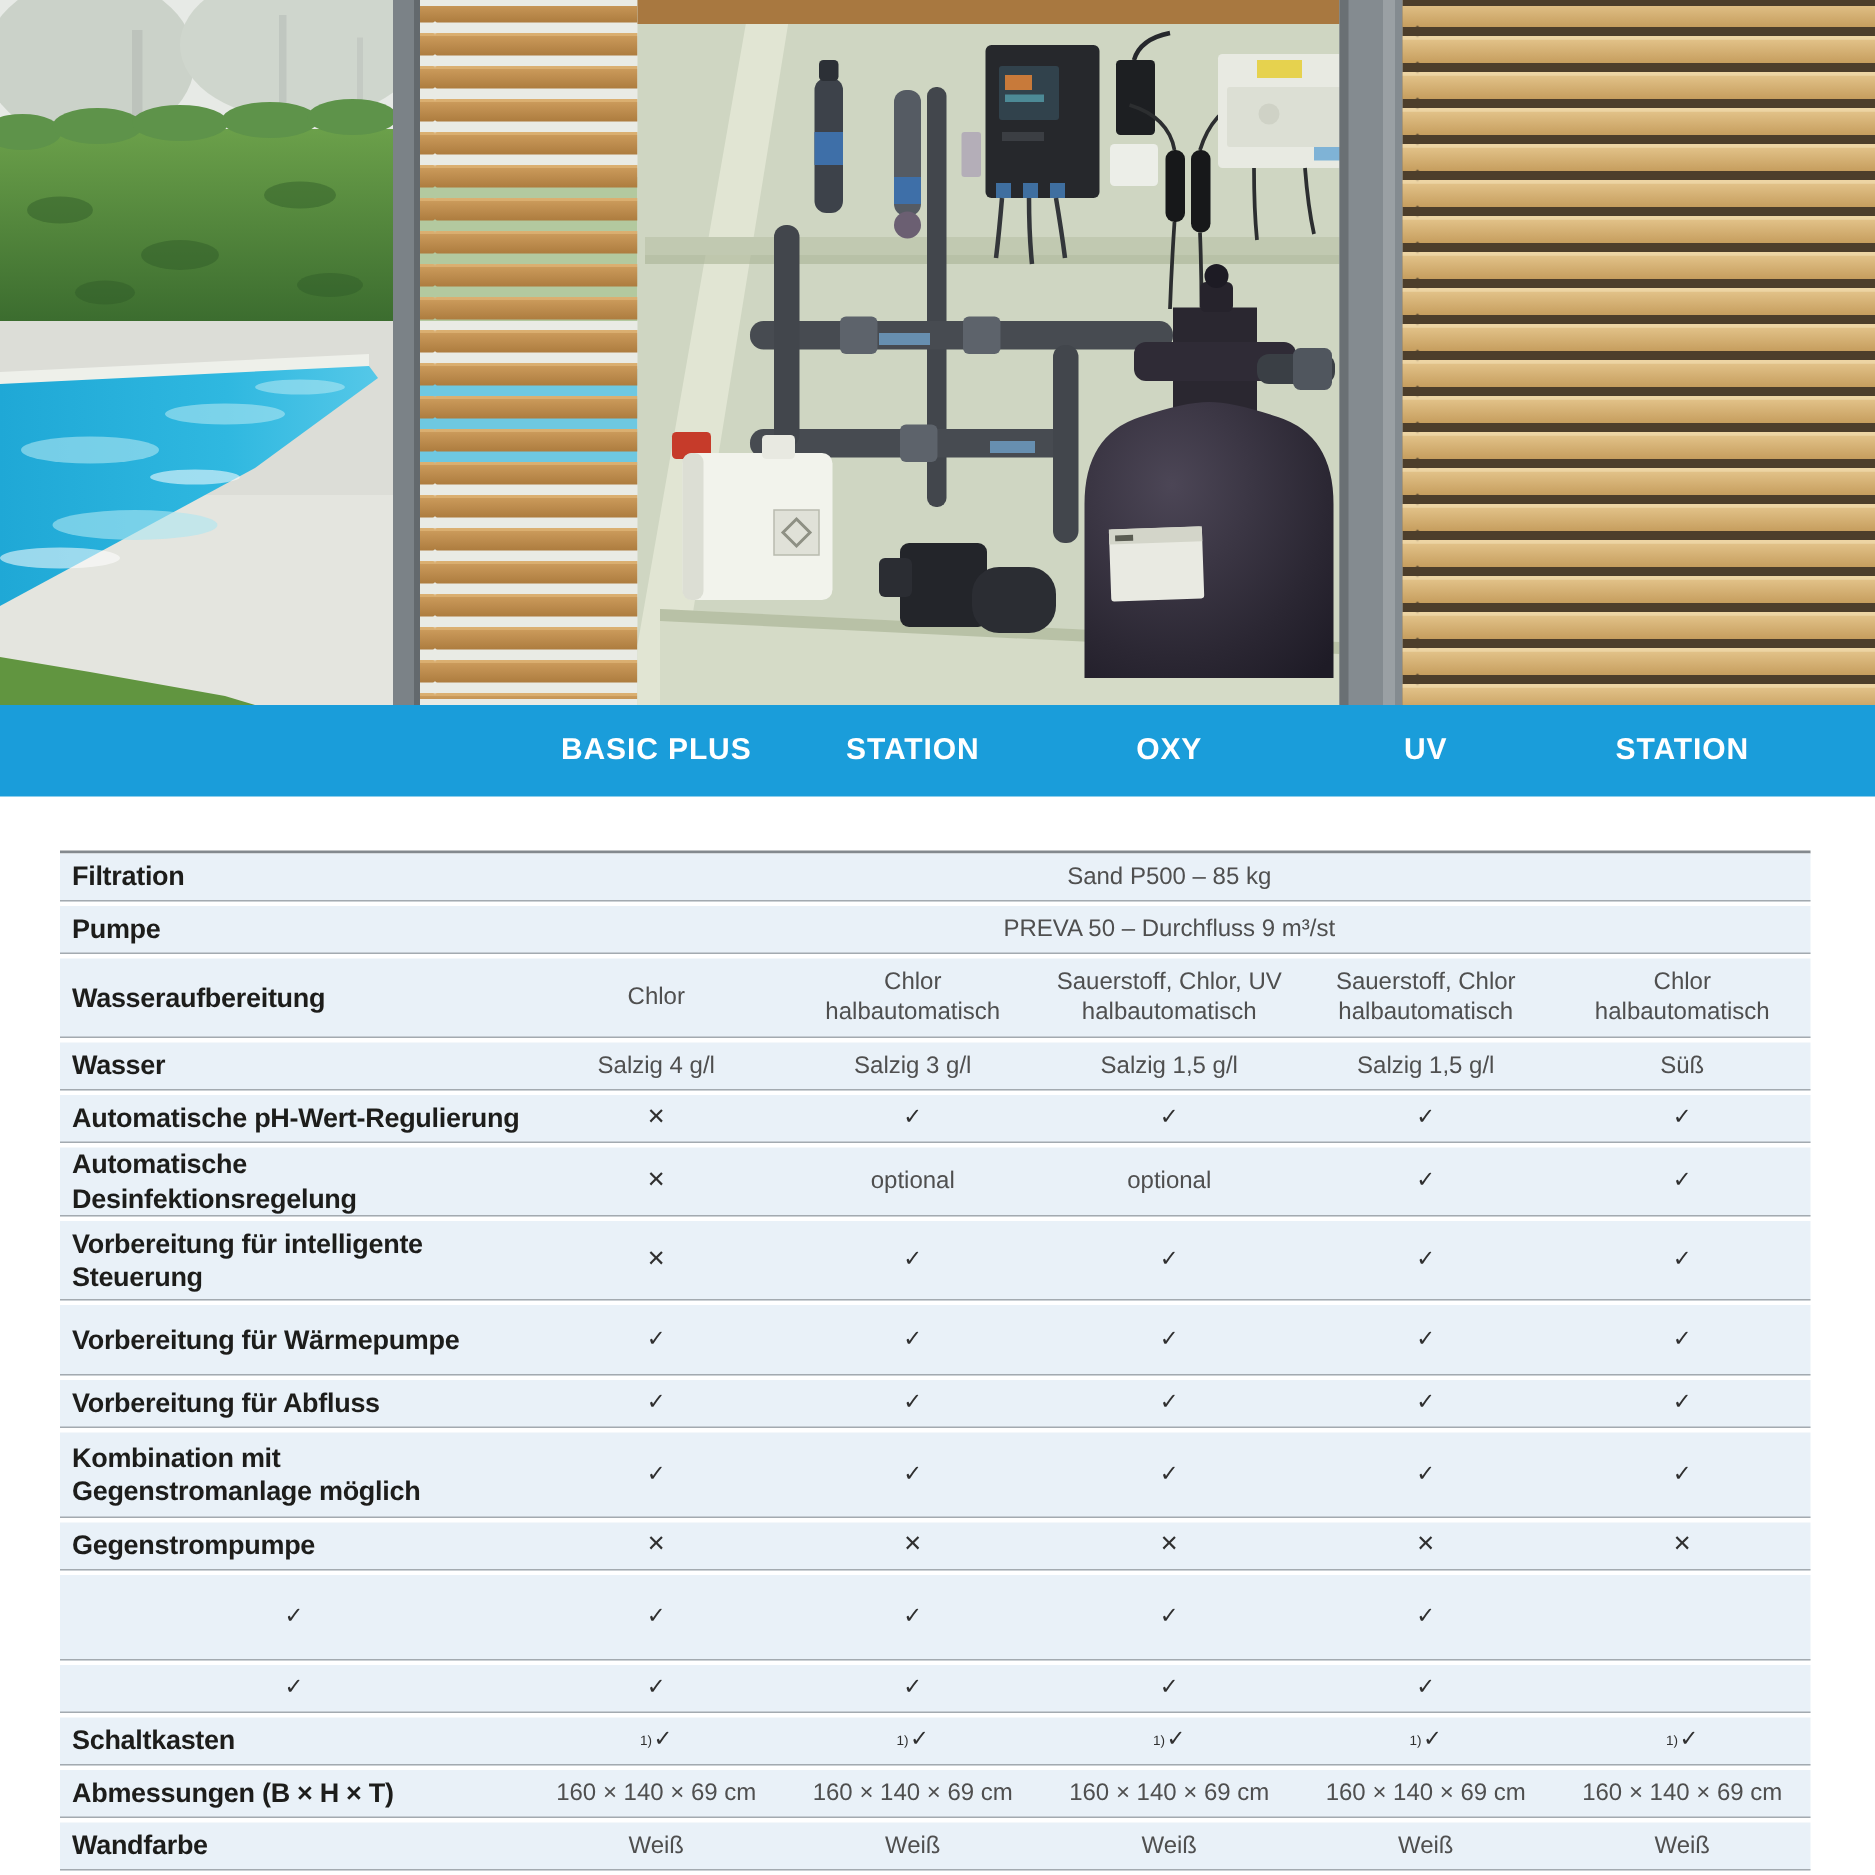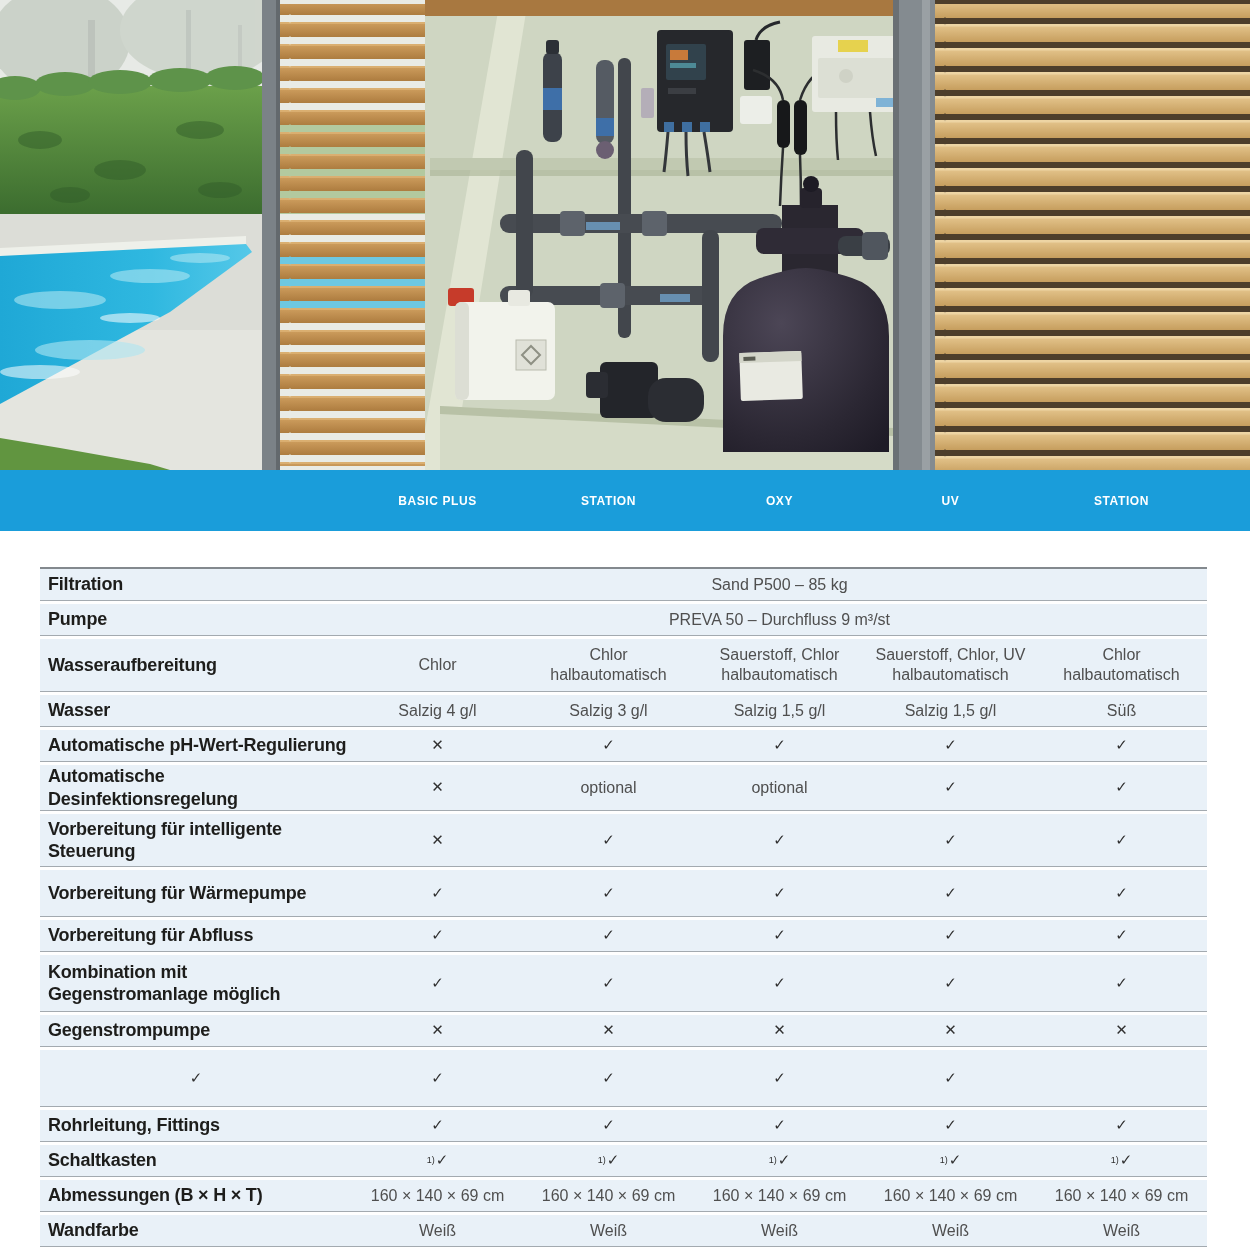--- a/index.html
+++ b/index.html
@@ -6,21 +6,21 @@
   body{width:1250px;height:1250px;font-family:"Liberation Sans",sans-serif;position:relative;overflow:hidden;}
 
   
   .photo-wrap{width:1250px;height:470px;position:relative;display:block;}
   .photo-wrap svg{display:block;}
 
   
   .band{position:absolute;top:470px;left:0;width:1250px;height:61px;background:#1a9dda;}
   .band .cols{position:absolute;left:352px;top:0;width:855px;height:61px;display:grid;grid-template-columns:repeat(5,1fr);}
   .band .col{display:flex;align-items:center;justify-content:center;color:#ffffff;
-             font-weight:bold;font-size:12px;letter-spacing:.6px;
+             font-weight:bold;font-size:20px;letter-spacing:.6px;
              font-stretch:condensed;}
 
   
   .table{position:absolute;top:567px;left:40px;width:1167px;border-top:2px solid #83898e;}
   .trow{display:grid;grid-template-columns:312px repeat(5,1fr);background:#e9f1f8;
         border-bottom:1px solid #a3aab0;margin-bottom:3px;min-height:31px;}
   .trow.h46{min-height:46px}
   .trow.h52{min-height:52px}
   .trow.h56{min-height:56px}
   .lbl{display:flex;align-items:center;padding-left:8px;font-weight:bold;color:#1d1d1b;
@@ -265,22 +265,22 @@
 
   <div class="trow">
     <div class="lbl">Pumpe</div>
     <div class="cell span">PREVA 50 – Durchfluss 9 m³/st</div>
   </div>
 
   <div class="trow h52">
     <div class="lbl">Wasseraufbereitung</div>
     <div class="cell">Chlor</div>
     <div class="cell">Chlor halbautomatisch</div>
+    <div class="cell">Sauerstoff, Chlor, UV halbautomatisch</div>
     <div class="cell">Sauerstoff, Chlor halbautomatisch</div>
-    <div class="cell">Sauerstoff, Chlor, UV halbautomatisch</div>
     <div class="cell">Chlor halbautomatisch</div>
   </div>
 
   <div class="trow">
     <div class="lbl">Wasser</div>
     <div class="cell">Salzig 4 g/l</div>
     <div class="cell">Salzig 3 g/l</div>
     <div class="cell">Salzig 1,5 g/l</div>
     <div class="cell">Salzig 1,5 g/l</div>
     <div class="cell">Süß</div>
@@ -353,21 +353,20 @@
 
   <div class="trow h56">
     <div class="cell mark">✓</div>
     <div class="cell mark">✓</div>
     <div class="cell mark">✓</div>
     <div class="cell mark">✓</div>
     <div class="cell mark">✓</div>
   </div>
 
   <div class="trow">
-    <div class="lbl">Rohrleitung, Fittings</div>
     <div class="cell mark">✓</div>
     <div class="cell mark">✓</div>
     <div class="cell mark">✓</div>
     <div class="cell mark">✓</div>
     <div class="cell mark">✓</div>
   </div>
 
   <div class="trow">
     <div class="lbl">Schaltkasten</div>
     <div class="cell mark">

